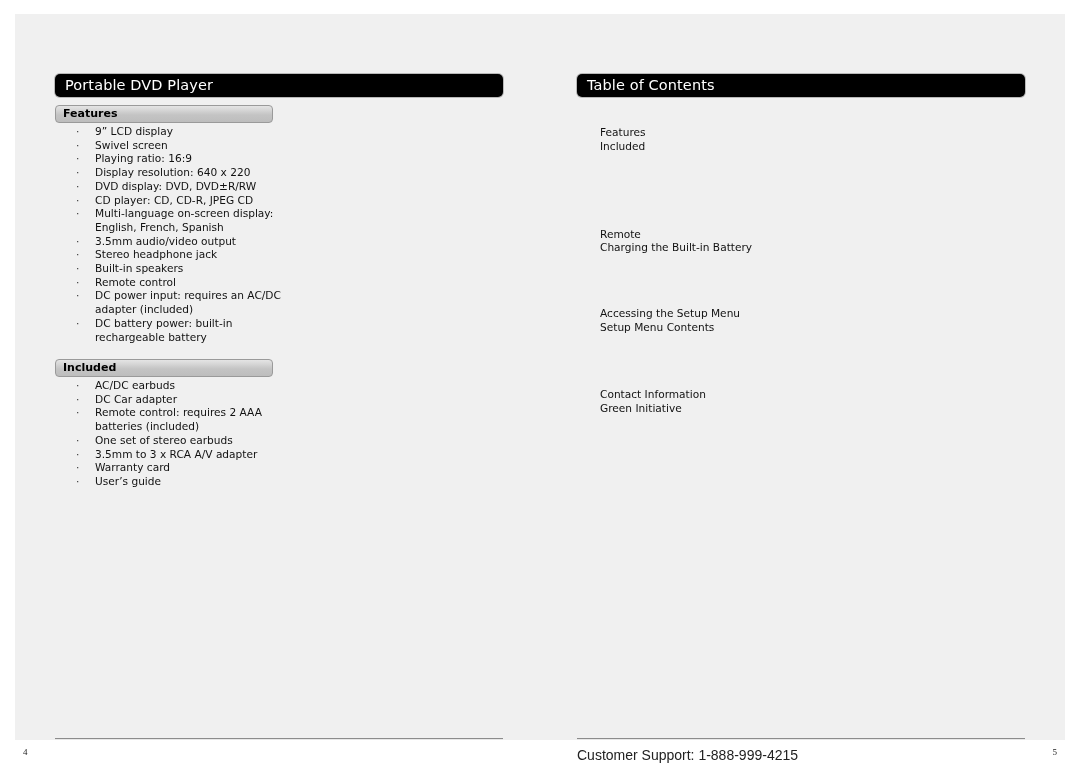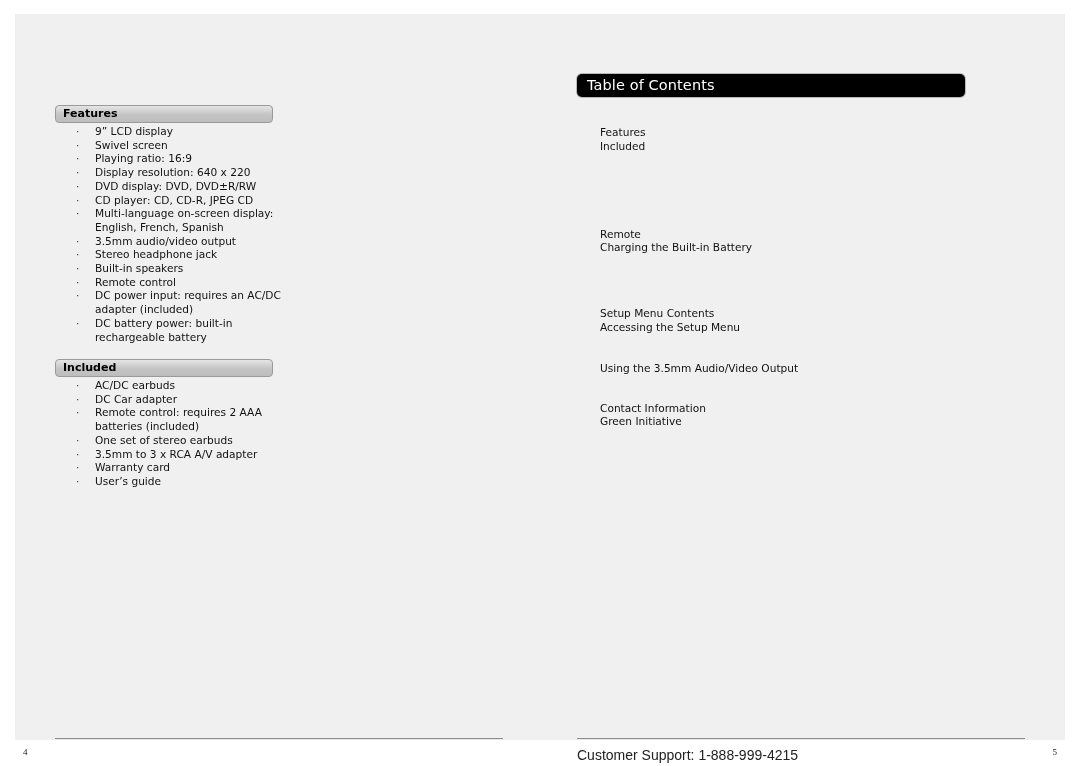--- a/index.html
+++ b/index.html
@@ -42,21 +42,21 @@
     color: #ffffff;
     font-size: 14.5px;
     line-height: 23px;
     padding-left: 10px;
     box-sizing: border-box;
     letter-spacing: 0.1px;
     overflow: hidden;
     white-space: nowrap;
   }
   .title-left  { left: 40px;  top: 60px; width: 448px; }
-  .title-right { left: 37px;  top: 60px; width: 388px; }
+  .title-right { left: 37px;  top: 60px; width: 448px; }
 
   
   .section-bar {
     position: absolute;
     left: 40px;
     width: 218px;
     height: 18px;
     background: linear-gradient(to bottom, #e4e4e4 0%, #d8d8d8 22%, #c4c4c4 55%, #bdbdbd 100%);
     border: 1px solid #9a9a9a;
     border-radius: 4px;
@@ -152,20 +152,21 @@
     white-space: nowrap;
   }
 </style>
 </head>
 <body>
 
 <div class="spread">
 
   <div class="page page-left">
 
+    <div class="title-bar title-left">Portable DVD Player</div>
 
     <div class="section-bar bar-features">Features</div>
 
     <ul class="bullet-list list-features">
       <li><span class="dot">·</span><span>9” LCD display</span></li>
       <li><span class="dot">·</span><span>Swivel screen</span></li>
       <li><span class="dot">·</span><span>Playing ratio: 16:9</span></li>
       <li><span class="dot">·</span><span>Display resolution: 640 x 220</span></li>
       <li><span class="dot">·</span><span>DVD display: DVD, DVD±R/RW</span></li>
       <li><span class="dot">·</span><span>CD player: CD, CD-R, JPEG CD</span></li>
@@ -215,29 +216,26 @@
         <div class="toc-entry">Remote</div>
         <div class="toc-entry">Charging the Built-in Battery</div>
       </div>
 
       <div class="toc-gap-2"></div>
 
 
       <div class="toc-gap-3"></div>
 
       <div class="toc-group">
+        <div class="toc-entry">Accessing the Setup Menu</div>
         <div class="toc-entry">Setup Menu Contents</div>
-        <div class="toc-entry">Accessing the Setup Menu</div>
       </div>
 
       <div class="toc-gap-4"></div>
 
-      <div class="toc-group">
-        <div class="toc-entry">Using the 3.5mm Audio/Video Output</div>
-      </div>
 
       <div class="toc-gap-5"></div>
 
       <div class="toc-group">
         <div class="toc-entry">Contact Information</div>
         <div class="toc-entry">Green Initiative</div>
       </div>
 
     </div>
 

